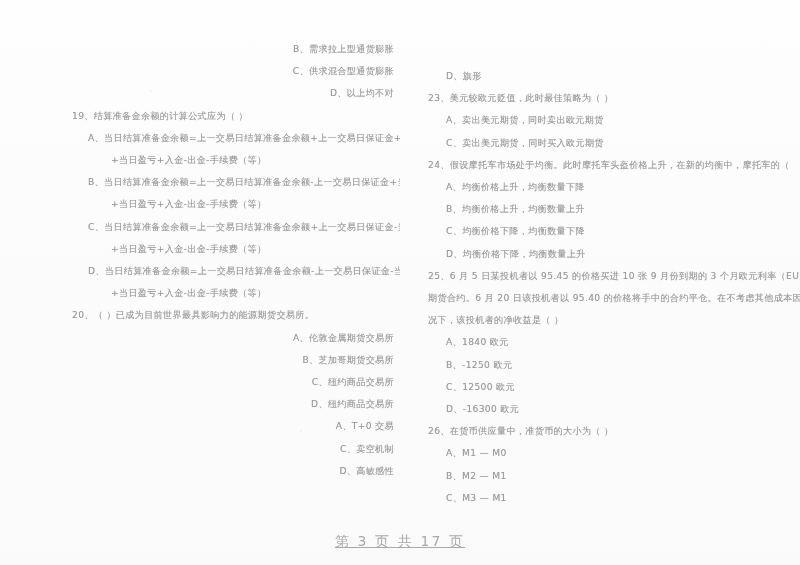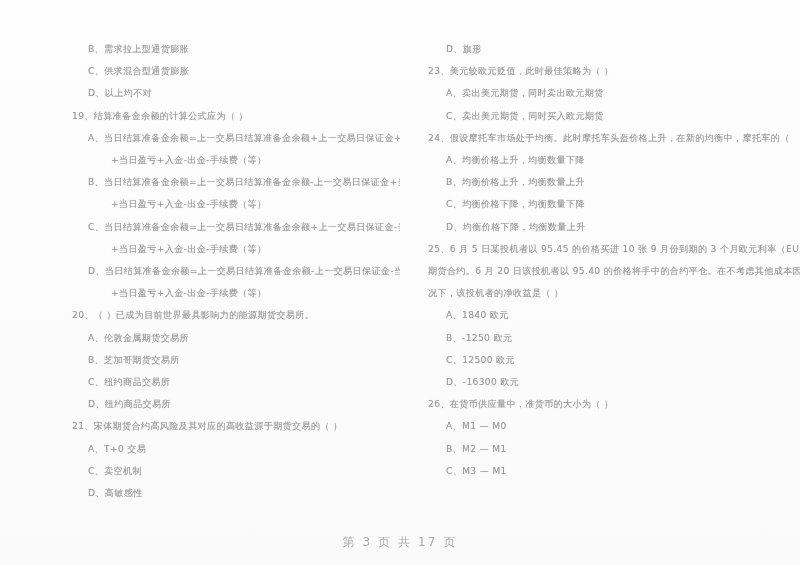--- a/index.html
+++ b/index.html
@@ -36,61 +36,64 @@
     width: 400px;
     padding-left: 72px;
     padding-right: 6px;
     box-sizing: border-box;
   }
   .col-right {
     width: 400px;
     padding-left: 20px;
     padding-right: 8px;
     box-sizing: border-box;
+    margin-top: 27px;
   }
   .line {
     font-size: 9.1px;
     line-height: 22.2px;
     color: #9b9b9b;
     white-space: nowrap;
     letter-spacing: 0.35px;
     font-family: "DejaVu Sans", sans-serif;
     text-shadow: 0 0 0.7px rgba(150,150,150,0.55);
     filter: blur(0.18px);
   }
   .q {
     text-indent: 0;
   }
   .opt {
     text-indent: 16px;
+    text-align: right;
   }
   .cont {
     text-indent: -4px;
     margin-left: 43px;
   }
   .rq {
     text-indent: 8px;
   }
   .ropt {
     text-indent: 26px;
   }
   .rcont {
     text-indent: 8px;
   }
   .footer {
     position: absolute;
     bottom: 14px;
     left: 0;
     right: 0;
     text-align: center;
-    font-size: 12px;
+    font-size: 14px;
     color: #a9a9a9;
     letter-spacing: 2.1px;
     font-family: "DejaVu Sans", sans-serif;
     filter: blur(0.2px);
+    text-decoration: underline;
   }
   .speck {
     position: absolute;
     background: #d8d8d8;
     border-radius: 50%;
     opacity: 0.35;
   }
 </style>
 </head>
 <body>
@@ -113,21 +116,20 @@
         <div class="line cont">+当日盈亏+入金-出金-手续费（等）</div>
         <div class="line opt">C、当日结算准备金余额=上一交易日结算准备金余额+上一交易日保证金-当日交易保证金</div>
         <div class="line cont">+当日盈亏+入金-出金-手续费（等）</div>
         <div class="line opt">D、当日结算准备金余额=上一交易日结算准备金余额-上一交易日保证金-当日交易保证金</div>
         <div class="line cont">+当日盈亏+入金-出金-手续费（等）</div>
         <div class="line q">20、（      ）已成为目前世界最具影响力的能源期货交易所。</div>
         <div class="line opt">A、伦敦金属期货交易所</div>
         <div class="line opt">B、芝加哥期货交易所</div>
         <div class="line opt">C、纽约商品交易所</div>
         <div class="line opt">D、纽约商品交易所</div>
-        <div class="line q">21、宋体期货合约高风险及其对应的高收益源于期货交易的（      ）</div>
         <div class="line opt">A、T+0 交易</div>
         <div class="line opt">C、卖空机制</div>
         <div class="line opt">D、高敏感性</div>
       </div>
     <div class="col col-right">
         <div class="line ropt">D、旗形</div>
         <div class="line rq">23、美元较欧元贬值，此时最佳策略为（      ）</div>
         <div class="line ropt">A、卖出美元期货，同时卖出欧元期货</div>
         <div class="line ropt">C、卖出美元期货，同时买入欧元期货</div>
         <div class="line rq">24、假设摩托车市场处于均衡。此时摩托车头盔价格上升，在新的均衡中，摩托车的（</div>

